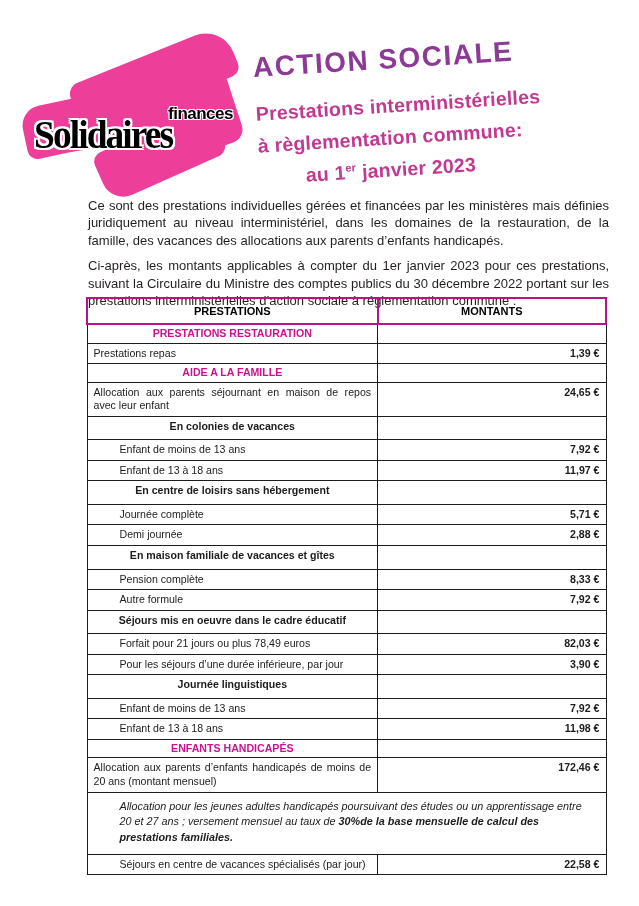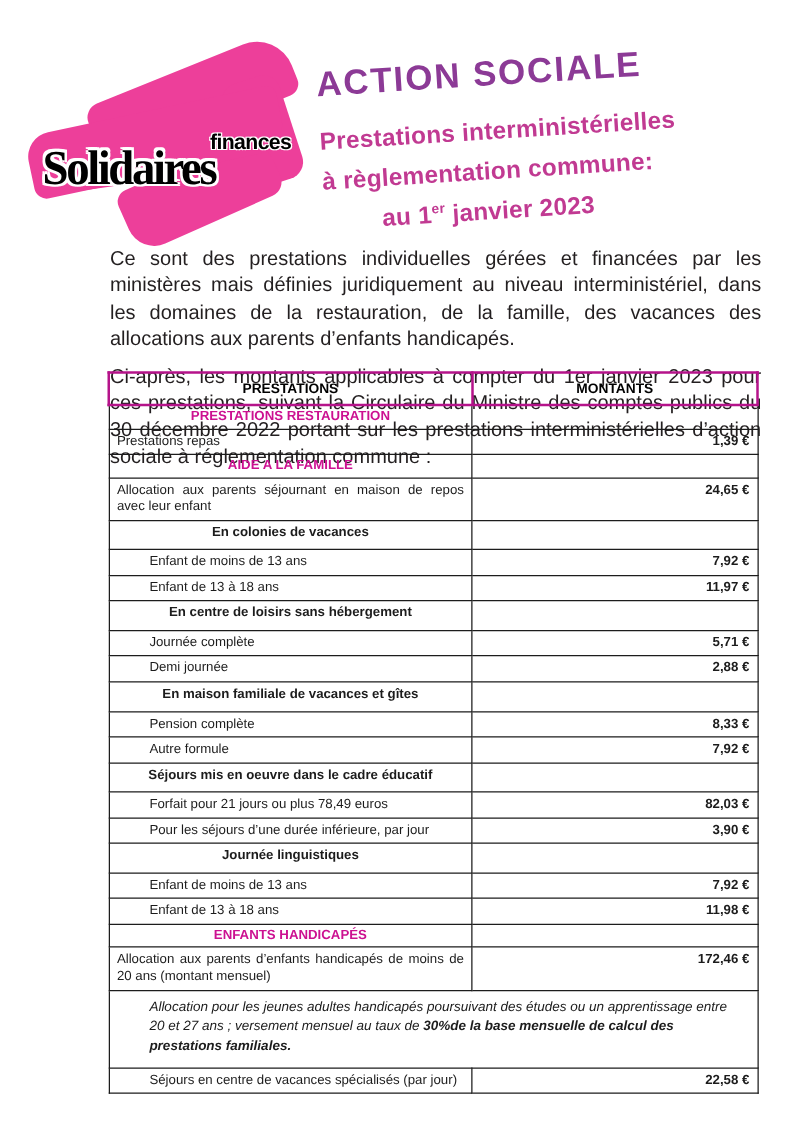--- a/index.html
+++ b/index.html
@@ -49,21 +49,21 @@
     margin-bottom:14px;
   }
   .title-sub{
     color:#c13a92;font-size:19.5px;font-weight:bold;line-height:1.65;letter-spacing:0.2px;
   }
   .title-sub .date-line{display:block;padding-left:46px;}
   .title-sub sup{font-size:11px;}
   
   .intro{
     position:absolute;left:88px;top:197px;width:521px;
-    font-size:16px;line-height:1.34;text-align:justify;color:#231f20;
+    font-size:13px;line-height:1.34;text-align:justify;color:#231f20;
   }
   .intro p{margin-bottom:8px;}
   
   table.prestations{
     position:absolute;left:86px;top:297px;width:521px;
     border-collapse:collapse;table-layout:fixed;
     font-size:10.6px;color:var(--ink);
   }
   col.c-label{width:56%;}
   col.c-amount{width:44%;}

